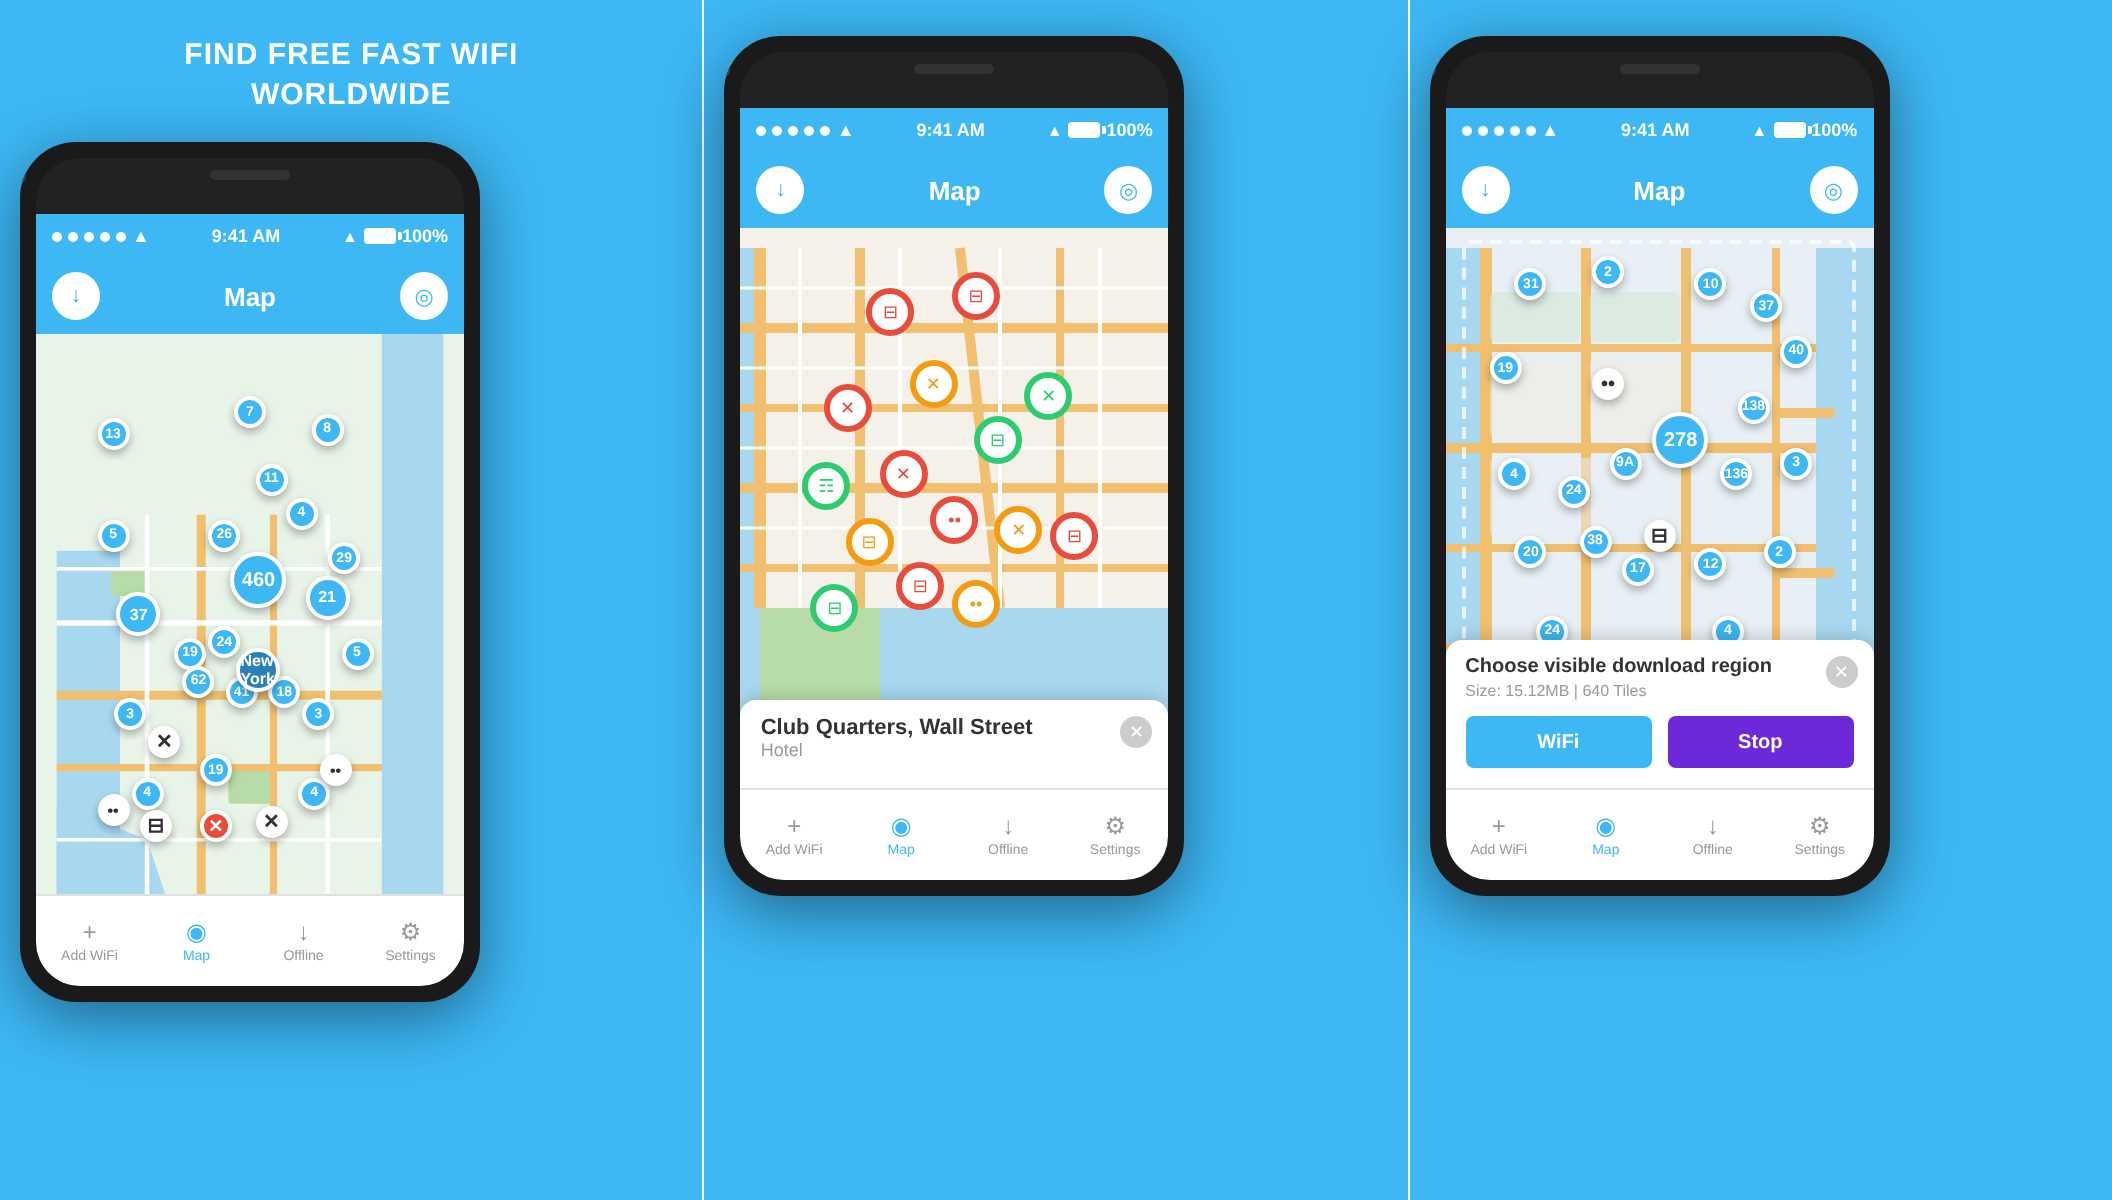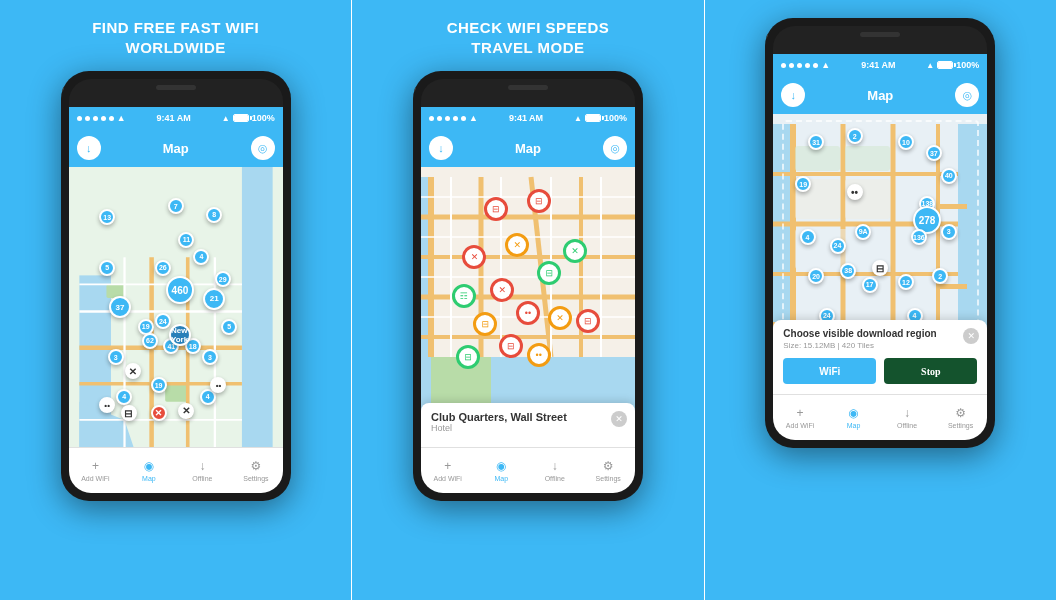--- a/index.html
+++ b/index.html
@@ -8,21 +8,20 @@
       height: 600px;
       overflow: hidden;
       font-family: 'Helvetica Neue', Arial, sans-serif;
       display: flex;
     }
 
     .panel {
       flex: 1;
       display: flex;
       flex-direction: column;
-      align-items: center;
       padding: 18px 10px 12px;
       position: relative;
     }
     .panel-1, .panel-2, .panel-3 {
       background-color: #3db8f5;
     }
     .panel-divider {
       width: 1px;
       background: rgba(255,255,255,0.3);
     }
@@ -361,21 +360,21 @@
       height: 26px;
       border-radius: 4px;
       display: flex;
       align-items: center;
       justify-content: center;
       font-size: 10px;
       font-weight: 600;
       color: white;
     }
     .dl-start { background: #3db8f5; }
-    .dl-stop { background: #14532d; font-family: Liberation Serif, serif; }
+    .dl-stop { background: #6d28d9; }
 
     
     svg.map-svg {
       position: absolute;
       top: 0; left: 0;
       width: 100%;
       height: 100%;
     }
   </style>
 </head>
@@ -489,22 +488,20 @@
           <span>Settings</span>
         </div>
       </div>
     </div>
   </div>
 </div>
 
 <div class="panel-divider"></div>
 
 <div class="panel panel-2">
-  <div class="panel-title" style="white-space: pre-line;">CHECK WIFI SPEEDS
-TRAVEL MODE</div>
 
   <div class="phone">
     <div class="phone-speaker"></div>
     <div class="phone-camera"></div>
     <div class="phone-inner">
       <div class="status-bar">
         <div class="status-left">
           <div class="status-dot"></div>
           <div class="status-dot"></div>
           <div class="status-dot"></div>
@@ -686,21 +683,21 @@
             <rect x="22" y="105" width="92" height="40" fill="#e8f0f5" rx="3" opacity="0.5"></rect>
           </svg>
 
           <div class="wifi-marker wifi-marker-small" style="left:20%;top:10%;">31</div>
           <div class="wifi-marker wifi-marker-small" style="left:38%;top:8%;">2</div>
           <div class="wifi-marker wifi-marker-small" style="left:62%;top:10%;">10</div>
           <div class="wifi-marker wifi-marker-small" style="left:75%;top:14%;">37</div>
           <div class="wifi-marker wifi-marker-small" style="left:82%;top:22%;">40</div>
           <div class="wifi-marker wifi-marker-small" style="left:14%;top:25%;">19</div>
           <div class="wifi-marker wifi-marker-small" style="left:72%;top:32%;">138</div>
-          <div class="wifi-marker wifi-marker-large" style="left:55%;top:38%;margin-left:36px;">278</div>
+          <div class="wifi-marker wifi-marker-large" style="left:55%;top:38%;">278</div>
           <div class="wifi-marker wifi-marker-small" style="left:16%;top:44%;">4</div>
           <div class="wifi-marker wifi-marker-small" style="left:30%;top:47%;">24</div>
           <div class="wifi-marker wifi-marker-small" style="left:42%;top:42%;">9A</div>
           <div class="wifi-marker wifi-marker-small" style="left:68%;top:44%;">136</div>
           <div class="wifi-marker wifi-marker-small" style="left:82%;top:42%;">3</div>
           <div class="wifi-marker wifi-marker-small" style="left:20%;top:58%;">20</div>
           <div class="wifi-marker wifi-marker-small" style="left:35%;top:56%;">38</div>
           <div class="wifi-marker wifi-marker-small" style="left:45%;top:61%;">17</div>
           <div class="wifi-marker wifi-marker-small" style="left:62%;top:60%;">12</div>
           <div class="wifi-marker wifi-marker-small" style="left:78%;top:58%;">2</div>
@@ -710,21 +707,21 @@
           <div class="wifi-marker wifi-marker-small" style="left:78%;top:80%;">4</div>
 
           <div class="wifi-marker wifi-marker-small" style="left:50%;top:55%;background:white;color:#333;font-size:10px;">⊟</div>
           <div class="wifi-marker wifi-marker-small" style="left:38%;top:28%;background:white;color:#333;font-size:10px;">••</div>
 
           <div style="position:absolute;top:2%;left:4%;right:4%;bottom:25%;border:2px dashed rgba(255,255,255,0.7);border-radius:4px;pointer-events:none;"></div>
 
           <div class="download-card">
             <div class="popup-close" style="top:8px;right:8px;">✕</div>
             <div class="download-title">Choose visible download region</div>
-            <div class="download-meta">Size: 15.12MB | 420 Tiles</div>
+            <div class="download-meta">Size: 15.12MB | 640 Tiles</div>
             <div class="download-btns">
               <div class="dl-btn dl-start">WiFi</div>
               <div class="dl-btn dl-stop">Stop</div>
             </div>
           </div>
         </div>
       </div>
       <div class="bottom-nav">
         <div class="nav-item">
           <span class="nav-icon">+</span>

